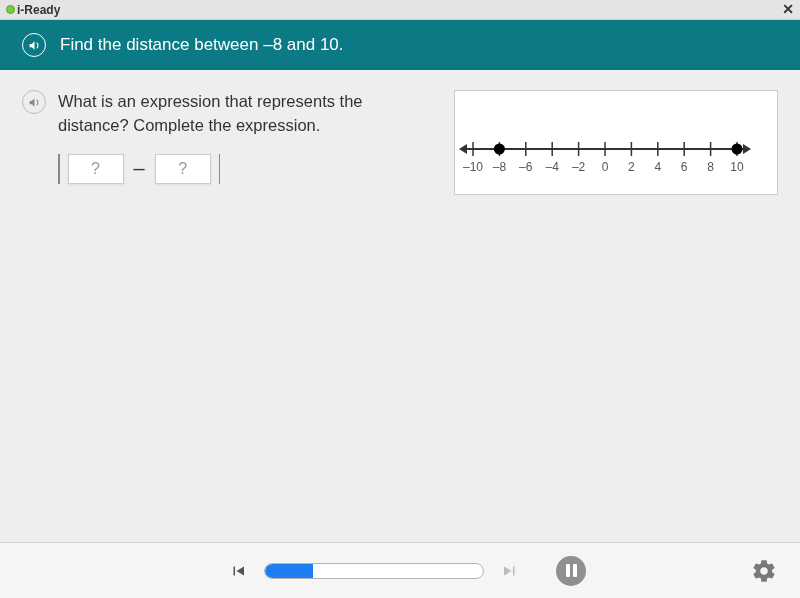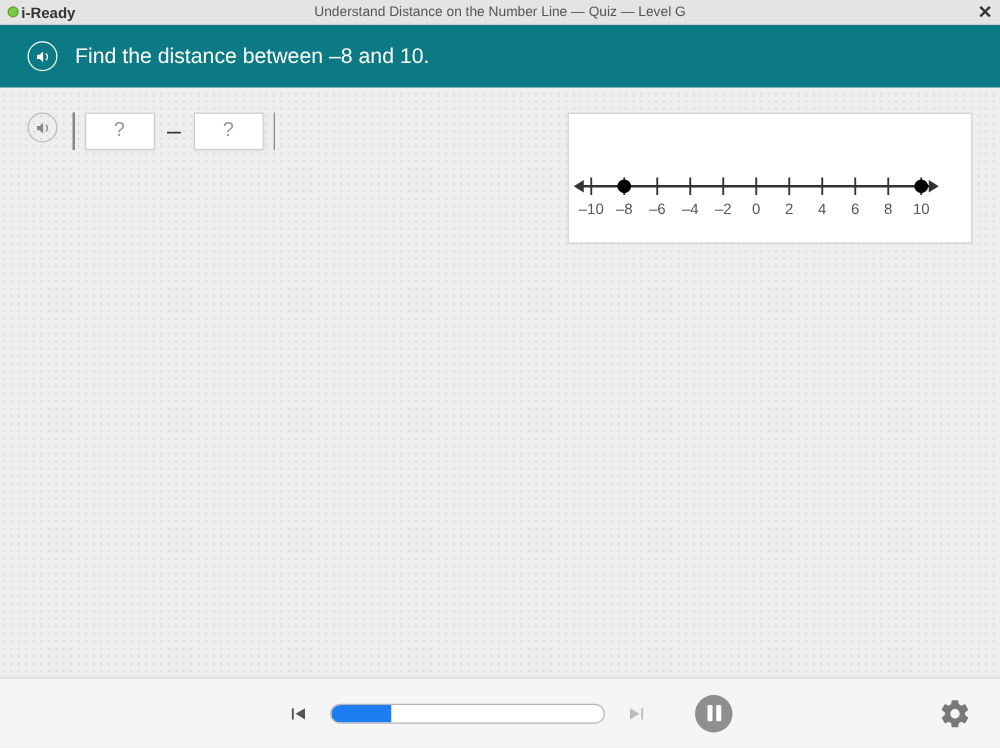--- a/index.html
+++ b/index.html
@@ -168,21 +168,20 @@
   }
 </style>
 </head>
 <body>
 
 <div class="title-bar">
   <div class="brand">
     <span class="brand-dot"></span>
     <span>i-Ready</span>
   </div>
-  <div class="title-text">Understand Distance on the Number Line — Quiz — Level G</div>
   <div class="close-x">✕</div>
 </div>
 
 <div class="banner">
   <div class="speaker-btn">
     <svg width="13" height="13" viewBox="0 0 24 24" fill="currentColor">
         <path d="M3 9v6h4l5 5V4L7 9H3z"></path>
         <path d="M16 7c1.5 1.2 2.4 3 2.4 5s-.9 3.8-2.4 5" fill="none" stroke="currentColor" stroke-width="2"></path>
       </svg>
   </div>
@@ -191,20 +190,21 @@
 
 <div class="content">
   <div class="left">
     <div class="speaker-btn inner">
       <svg width="13" height="13" viewBox="0 0 24 24" fill="currentColor">
           <path d="M3 9v6h4l5 5V4L7 9H3z"></path>
           <path d="M16 7c1.5 1.2 2.4 3 2.4 5s-.9 3.8-2.4 5" fill="none" stroke="currentColor" stroke-width="2"></path>
         </svg>
     </div>
     <div class="question-block">
+      <div class="question-text">What is an expression that represents the distance? Complete the expression.</div>
       <div class="expr-row">
         <div class="abs-bar"></div>
         <div class="dropdown">?</div>
         <div class="minus">–</div>
         <div class="dropdown">?</div>
         <div class="abs-bar"></div>
       </div>
     </div>
   </div>
 

